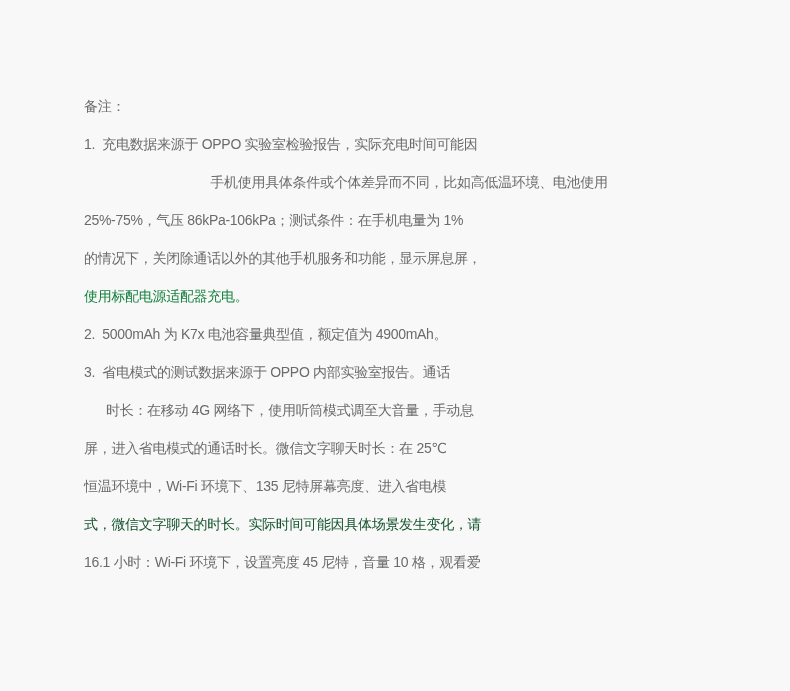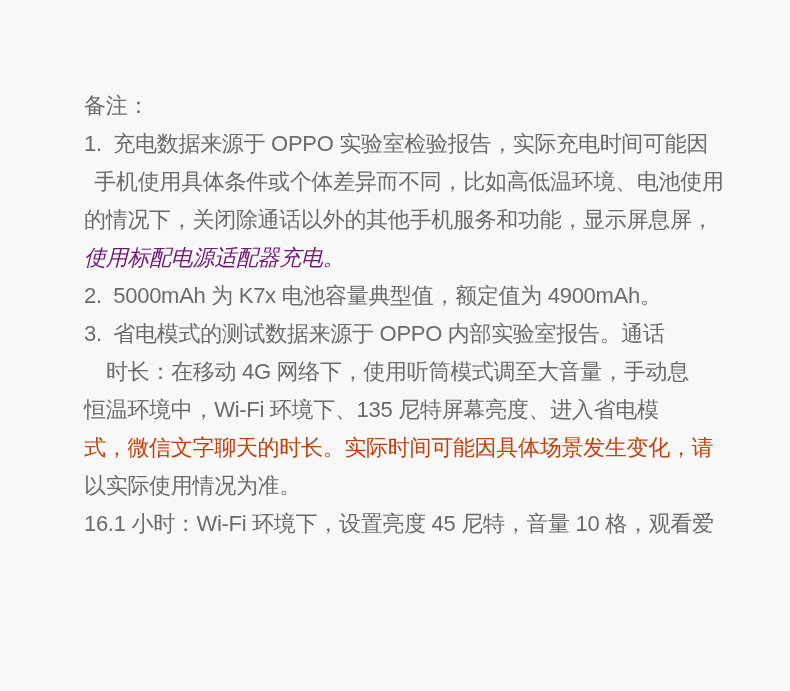--- a/index.html
+++ b/index.html
@@ -11,43 +11,44 @@
     height: 691px;
     overflow: hidden;
     background: #f8f8f8;
     font-family: "Liberation Sans", "DejaVu Sans", sans-serif;
   }
   .notes-wrap {
     padding: 87px 0 0 84px;
     width: 650px;
   }
   .line {
-    font-size: 22px;
+    font-size: 14px;
     line-height: 38px;
     height: 38px;
     color: #6b6b6b;
     letter-spacing: -0.3px;
     white-space: pre;
     font-weight: 400;
   }
   .title {
     font-weight: 400;
   }
 </style>
 </head>
 <body style="background: rgb(248, 248, 248);">
 
 <div class="notes-wrap">
   <div class="line title" style="color: rgb(107, 107, 107);">备注：</div>
   <div>
       <div class="line" style="color: rgb(107, 107, 107);">1.  充电数据来源于 OPPO 实验室检验报告，实际充电时间可能因</div>
       <div class="line" style="color: rgb(107, 107, 107); text-align: center;">手机使用具体条件或个体差异而不同，比如高低温环境、电池使用</div>
+      <div class="line" style="color: rgb(107, 107, 107);">25%-75%，气压 86kPa-106kPa；测试条件：在手机电量为 1%</div>
       <div class="line" style="color: rgb(107, 107, 107);">的情况下，关闭除通话以外的其他手机服务和功能，显示屏息屏，</div>
-      <div class="line" style="color: #701a75; font-style: italic;">使用标配电源适配器充电。</div>
+      <div class="line" style="color: #15803d;">使用标配电源适配器充电。</div>
       <div class="line" style="color: rgb(107, 107, 107);">2.  5000mAh 为 K7x 电池容量典型值，额定值为 4900mAh。</div>
       <div class="line" style="color: rgb(107, 107, 107);">3.  省电模式的测试数据来源于 OPPO 内部实验室报告。通话</div>
       <div class="line" style="color: rgb(107, 107, 107); margin-left: 22px;">时长：在移动 4G 网络下，使用听筒模式调至大音量，手动息</div>
+      <div class="line" style="color: rgb(107, 107, 107);">屏，进入省电模式的通话时长。微信文字聊天时长：在 25℃</div>
       <div class="line" style="color: rgb(107, 107, 107);">恒温环境中，Wi-Fi 环境下、135 尼特屏幕亮度、进入省电模</div>
-      <div class="line" style="color: #c2410c;">式，微信文字聊天的时长。实际时间可能因具体场景发生变化，请</div>
-      <div class="line" style="color: rgb(107, 107, 107);">以实际使用情况为准。</div>
+      <div class="line" style="color: #14532d;">式，微信文字聊天的时长。实际时间可能因具体场景发生变化，请</div>
       <div class="line" style="color: rgb(107, 107, 107);">16.1 小时：Wi-Fi 环境下，设置亮度 45 尼特，音量 10 格，观看爱</div>
     </div>
 </div>
 
 </body></html>

